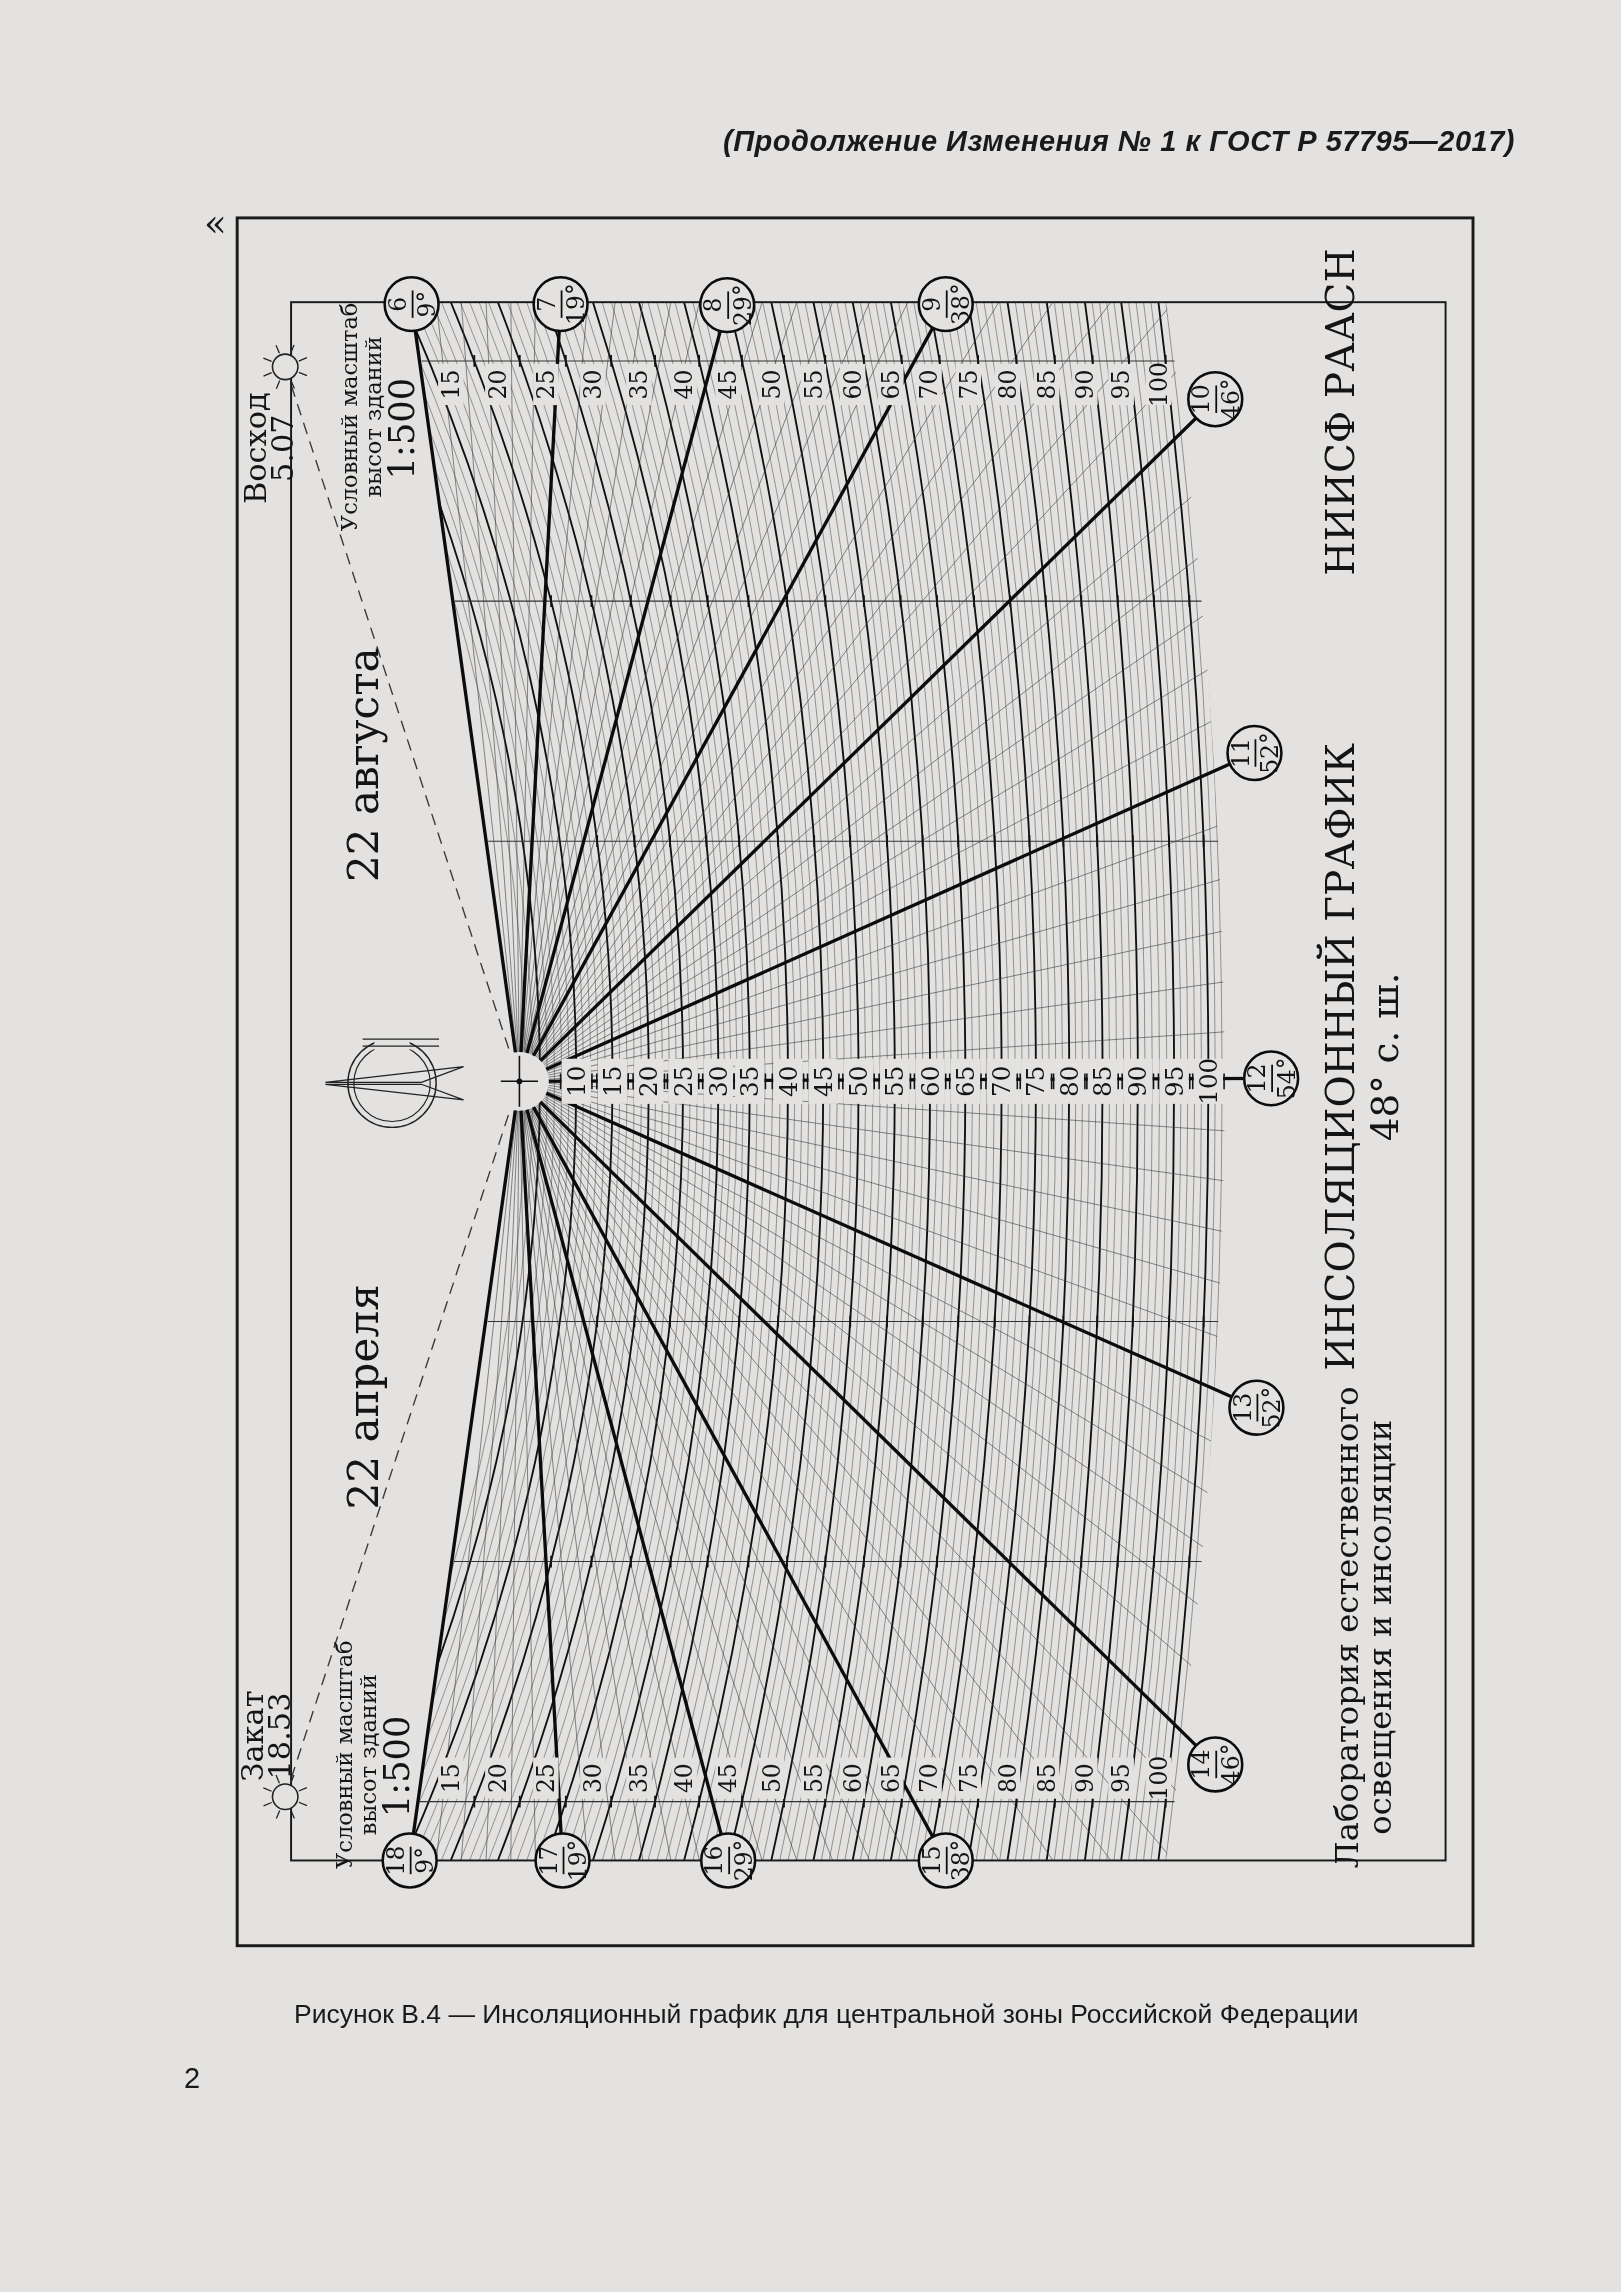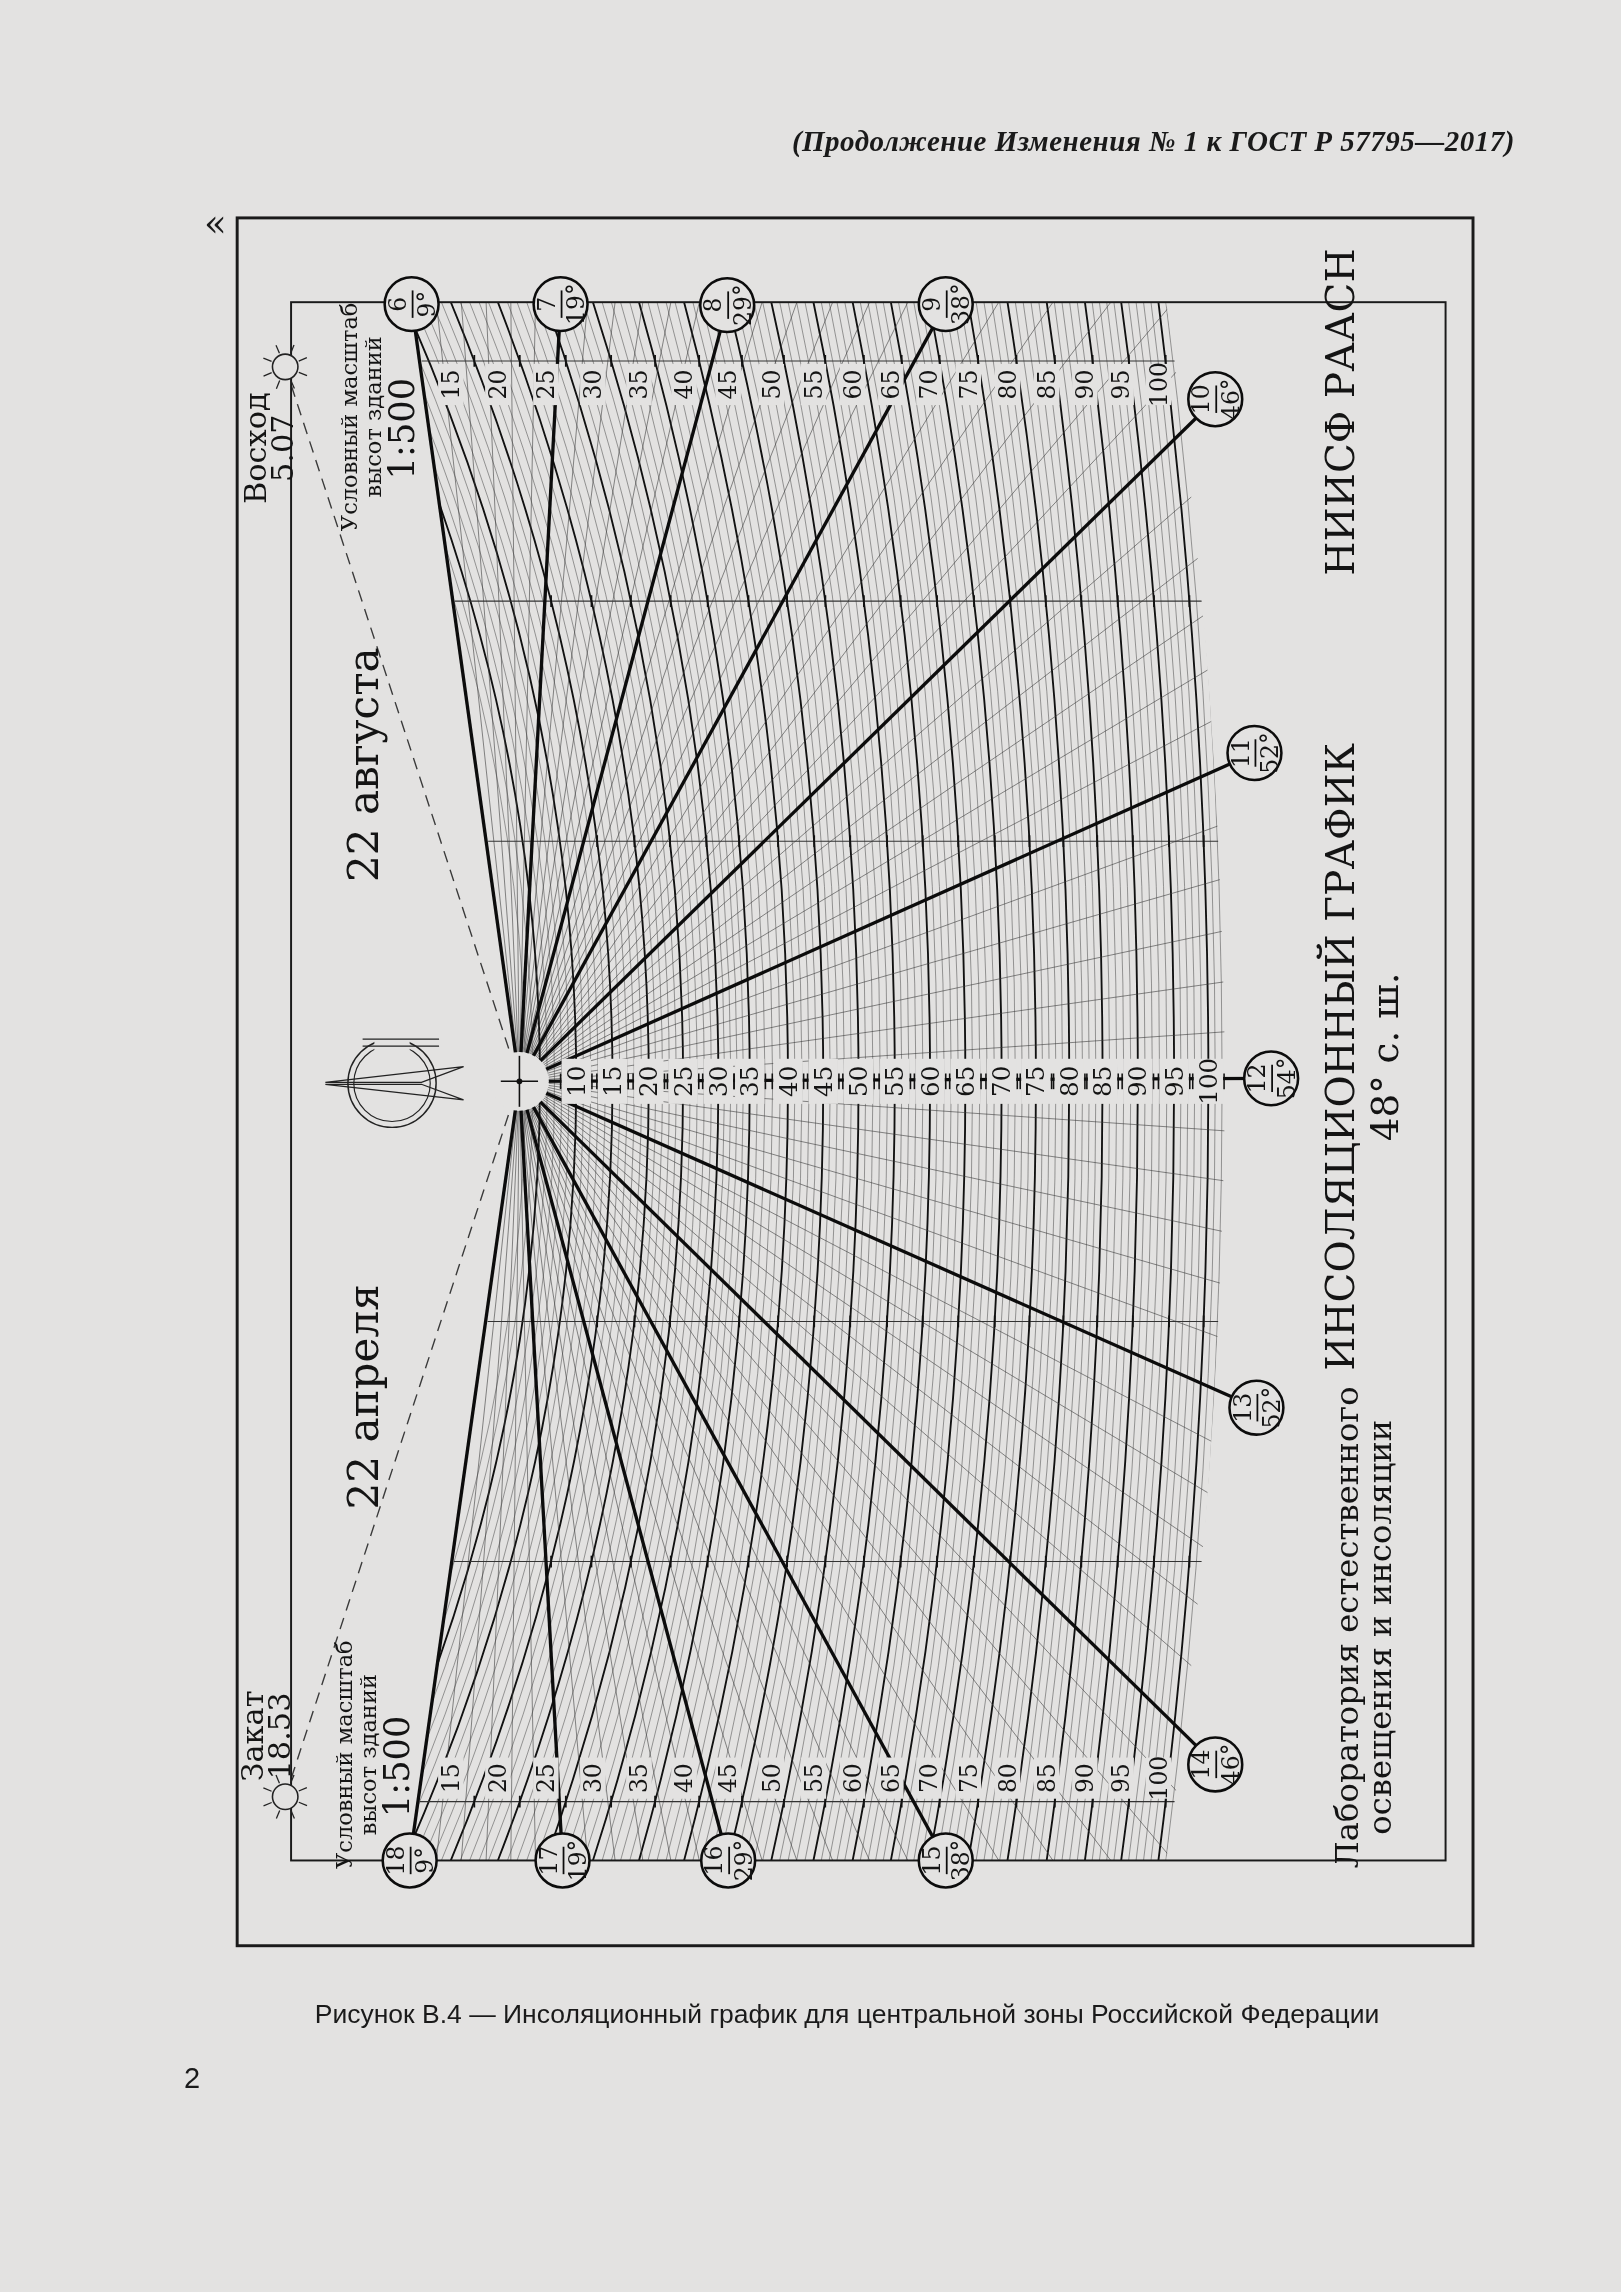--- a/index.html
+++ b/index.html
@@ -1,21 +1,21 @@
 <!DOCTYPE html>
 <html><head>
 <meta charset="utf-8">
 <style>
   html,body{margin:0;padding:0;background:#cfcecd;}
   .page{position:relative;width:1621px;height:2293px;background:#e3e2e1;overflow:hidden;
         font-family:"Liberation Sans",sans-serif;color:#1a1a1a;}
   .hdr{position:absolute;top:125px;right:106px;font-size:29px;font-style:italic;font-weight:600;
-       letter-spacing:0.5px;white-space:nowrap;font-family:Liberation Serif, serif;}
+       letter-spacing:0.5px;white-space:nowrap;}
   .quote{position:absolute;left:204px;top:202px;font-size:37px;font-family:"DejaVu Serif","Liberation Serif",serif;}
-  .cap{position:absolute;left:294px;top:1996px;width:1106px;text-align:center;
+  .cap{position:absolute;left:294px;top:1996px;width:1106px;text-align:left;
        font-size:26.5px;line-height:36px;}
   .pnum{position:absolute;left:184px;top:2062px;font-size:29px;}
   svg text{font-family:"DejaVu Serif","Liberation Serif",serif;fill:#141414;}
 </style>
 </head>
 <body>
 
 <div class="page">
   <div class="hdr">(Продолжение Изменения № 1 к ГОСТ Р 57795—2017)</div>
   <div class="quote">«</div>

